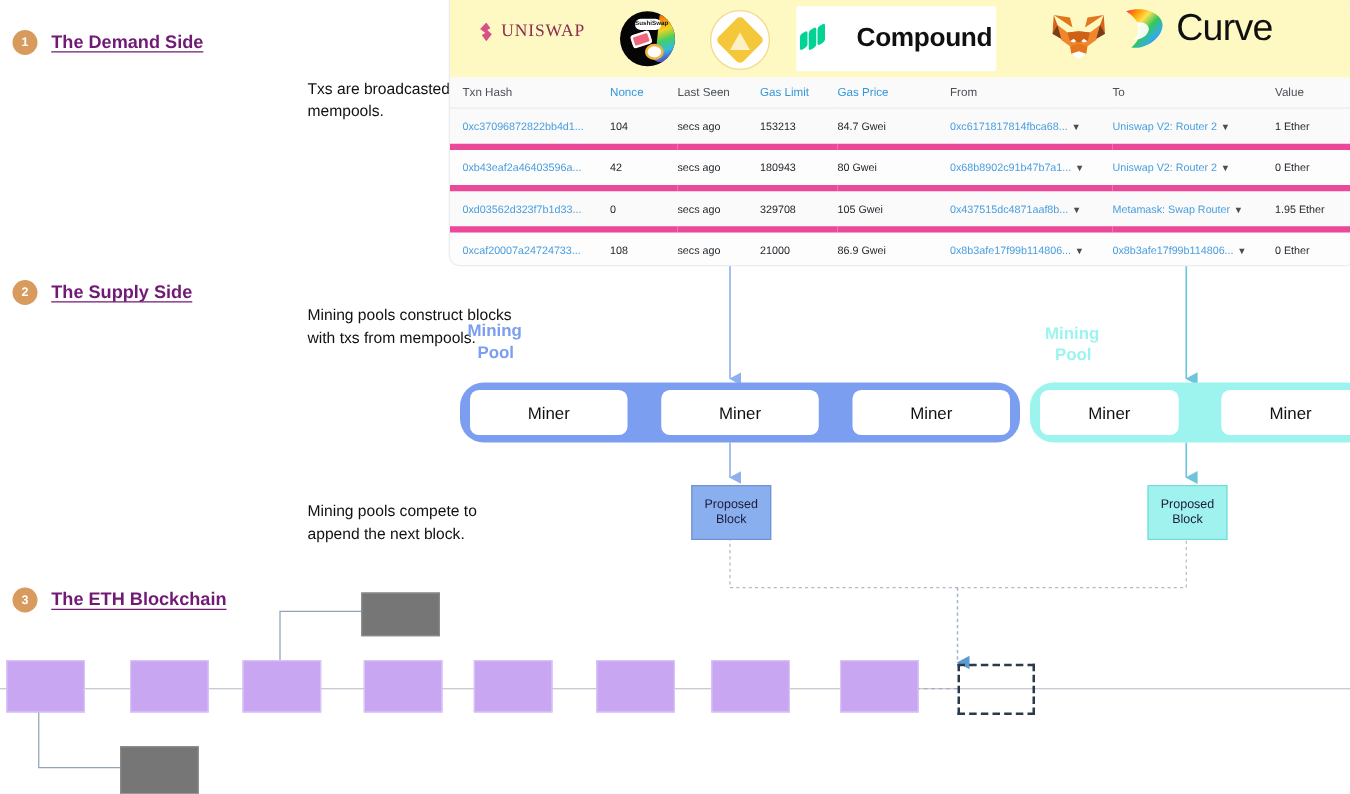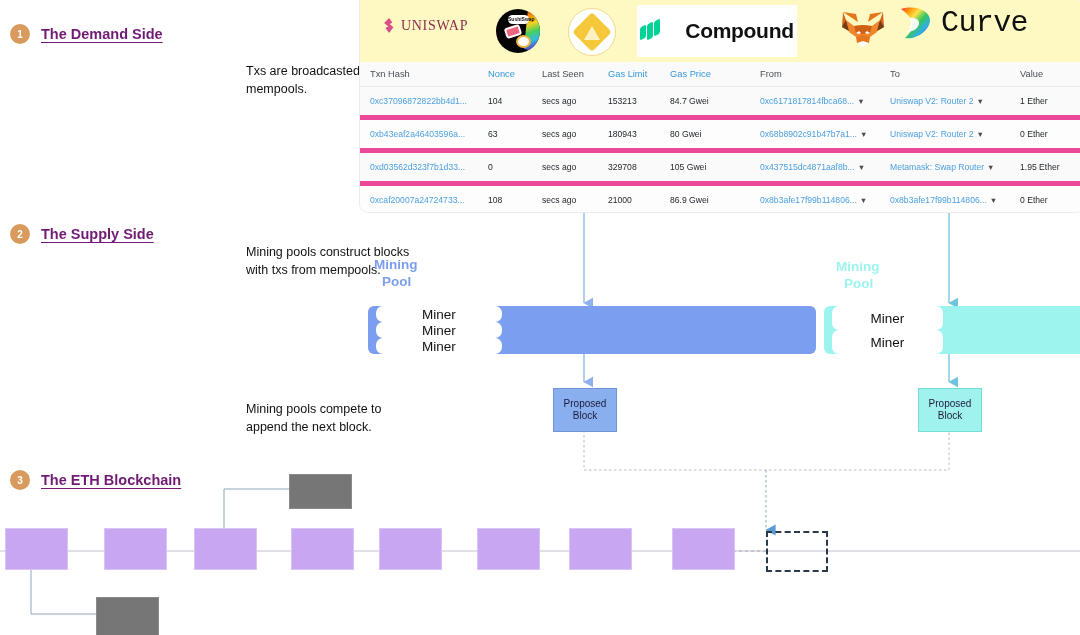--- a/index.html
+++ b/index.html
@@ -104,41 +104,41 @@
   .comp-mark i:nth-child(2){left:7px;top:3px;width:6px;height:16px;transform:skewY(-28deg);}
   .comp-mark i:nth-child(3){left:14px;top:0px;width:6px;height:15px;transform:skewY(-28deg);}
   .comp-txt{font-size:21px;font-weight:bold;color:#101010;letter-spacing:-.3px;}
 
   
   .fox{width:46px;height:40px;position:relative;}
 
   
   .curve-wrap{gap:8px;}
   .curve-mark{width:36px;height:34px;}
-  .curve-txt{font-size:30px;color:#101010;letter-spacing:-.6px;font-family:Liberation Mono, monospace;}
+  .curve-txt{font-size:30px;color:#101010;letter-spacing:-.6px;font-family:Liberation Sans, sans-serif;}
 
   
   .tbl{width:100%;border-collapse:collapse;table-layout:fixed;background:#fafafa;}
   .tbl th{
     text-align:left;font-size:9.3px;font-weight:normal;color:#4a4f55;
     padding:7px 4px 7px 0;border-bottom:1px solid #ececec;background:#fafafa;
   }
   .tbl th.acc{color:#3498db;}
   .tbl td{
     font-size:8.6px;color:#23282d;padding:9px 4px 9px 0;
     border-bottom:5px solid #ec4899;background:#fdfdfd;
     white-space:nowrap;overflow:hidden;text-overflow:ellipsis;
   }
   .tbl tr:nth-child(odd) td{background:#fafafa;}
   .lnk{color:#4a9fe0;}
   .tbl td:first-child,.tbl th:first-child{padding-left:10px;}
   .fil{display:inline-block;margin-left:3px;color:#4a4f55;font-size:7.5px;}
 
   
-  .pool{position:absolute;border-radius:6px;display:flex;flex-direction:column;}
+  .pool{position:absolute;border-radius:19px;display:flex;align-items:center;}
   .pool.blue{background:#7c9ef0;}
   .pool.cyan{background:#9df4ef;}
   .pool-lbl{
     position:absolute;font-size:13.5px;font-weight:bold;line-height:1.25;
   }
   .pool-lbl.blue{color:#7c9ef0;}
   .pool-lbl.cyan{color:#9df4ef;}
   .miner{
     background:#ffffff;border-radius:7px;height:36px;
     display:flex;align-items:center;justify-content:center;
@@ -315,21 +315,21 @@
             <td><span>104</span></td>
             <td><span>secs ago</span></td>
             <td><span>153213</span></td>
             <td><span>84.7 Gwei</span></td>
             <td><span class="lnk">0xc6171817814fbca68...</span><span class="fil">▼</span></td>
             <td><span class="lnk">Uniswap V2: Router 2</span><span class="fil">▼</span></td>
             <td><span>1 Ether</span></td>
           </tr>
           <tr>
             <td><span class="lnk">0xb43eaf2a46403596a...</span></td>
-            <td><span>63</span></td>
+            <td><span>42</span></td>
             <td><span>secs ago</span></td>
             <td><span>180943</span></td>
             <td><span>80 Gwei</span></td>
             <td><span class="lnk">0x68b8902c91b47b7a1...</span><span class="fil">▼</span></td>
             <td><span class="lnk">Uniswap V2: Router 2</span><span class="fil">▼</span></td>
             <td><span>0 Ether</span></td>
           </tr>
           <tr>
             <td><span class="lnk">0xd03562d323f7b1d33...</span></td>
             <td><span>0</span></td>

